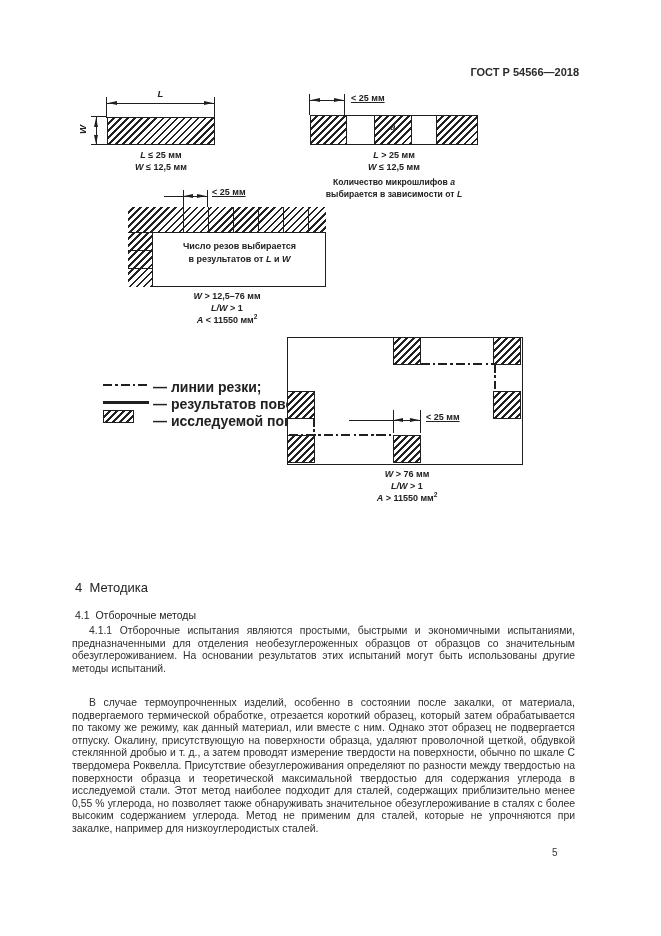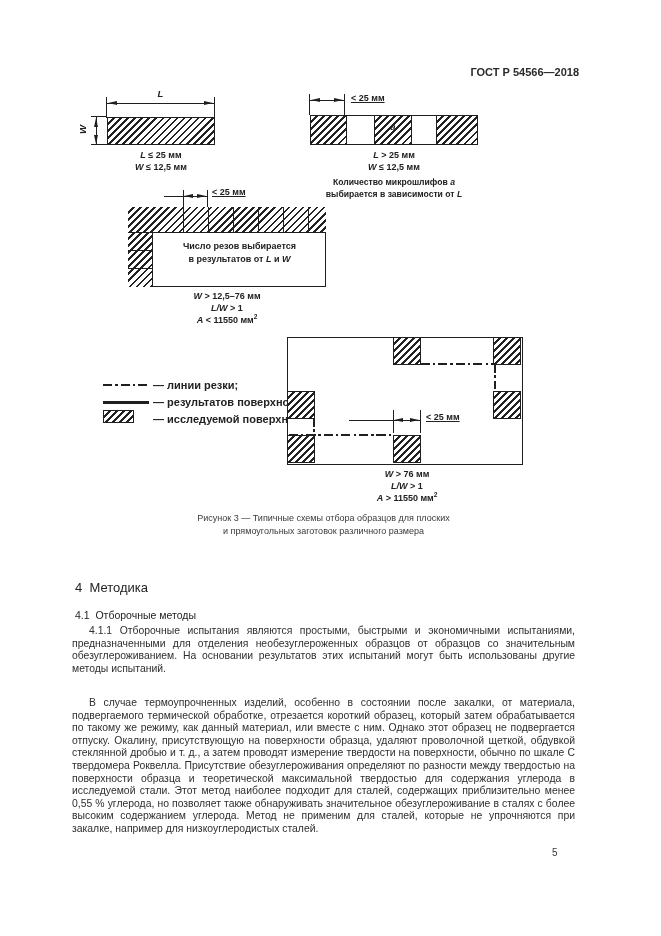--- a/index.html
+++ b/index.html
@@ -28,21 +28,21 @@
   .dimtxt{position:absolute;font-weight:bold;font-size:9px;color:#222;text-decoration:underline;white-space:nowrap}
   .dimvar{position:absolute;font-weight:bold;font-style:italic;font-size:9.5px;color:#222;text-align:center}
   .rot{transform:rotate(-90deg)}
   sup{font-size:6.5px;vertical-align:super;line-height:0}
   .cap{position:absolute;left:72px;width:503px;text-align:center;font-size:9px;color:#3a3a3a}
   .hd{position:absolute;font-weight:normal;color:#232323;white-space:pre}
   .body-p{position:absolute;left:72px;width:503px;font-size:10.4px;line-height:12.6px;
           color:#2e2e2e;text-align:justify;text-indent:17px}
   .docnum{position:absolute;top:66px;right:82px;font-weight:bold;font-size:11px;color:#2a2a2a}
   .pagenum{position:absolute;left:552px;top:847px;font-size:10px;color:#3a3a3a}
-  .legtxt{position:absolute;font-size:11px;font-weight:600;color:#222;white-space:nowrap}
+  .legtxt{position:absolute;font-size:14px;font-weight:600;color:#222;white-space:nowrap}
 </style>
 </head>
 <body>
 
 <div class="page">
 
   <div class="docnum">ГОСТ Р 54566—2018</div>
 
   <div>
     <div class="hl" style="left:107px;top:103px;width:107px"></div>
@@ -130,22 +130,20 @@
     <div class="vl" style="left:420px;top:410px;height:23px"></div>
     <div class="hl" style="left:349px;top:420px;width:71px"></div>
     <div class="ar ar-l" style="left:394px;top:418px"></div>
     <div class="ar ar-r" style="left:410px;top:418px"></div>
     <div class="dimtxt" style="left:426px;top:412px">&lt; 25 мм</div>
     <div class="lbl" style="left:322px;top:469px;width:170px"><i>W</i><span> &gt; 76 мм</span></div>
     <div class="lbl" style="left:322px;top:481px;width:170px"><i>L/W</i><span> &gt; 1</span></div>
     <div class="lbl" style="left:322px;top:493px;width:170px"><i>A</i><span> &gt; 11550 мм</span><sup>2</sup></div>
   </div>
 
-  <div class="cap" style="top:513px">Рисунок 3 — Типичные схемы отбора образцов для плоских</div>
-  <div class="cap" style="top:526px">и прямоугольных заготовок различного размера</div>
 
   <div class="hd" style="left:75px;top:580px;font-size:13px">4  Методика</div>
   <div class="hd" style="left:75px;top:609px;font-size:10.5px">4.1  Отборочные методы</div>
   <div class="body-p" style="top:625px">4.1.1 Отборочные испытания являются простыми, быстрыми и экономичными испытаниями, предназначенными для отделения необезуглероженных образцов от образцов со значительным обезуглероживанием. На основании результатов этих испытаний могут быть использованы другие методы испытаний.</div>
   <div class="body-p" style="top:697px">В случае термоупрочненных изделий, особенно в состоянии после закалки, от материала, подвергаемого термической обработке, отрезается короткий образец, который затем обрабатывается по такому же режиму, как данный материал, или вместе с ним. Однако этот образец не подвергается отпуску. Окалину, присутствующую на поверхности образца, удаляют проволочной щеткой, обдувкой стеклянной дробью и т. д., а затем проводят измерение твердости на поверхности, обычно по шкале С твердомера Роквелла. Присутствие обезуглероживания определяют по разности между твердостью на поверхности образца и теоретической максимальной твердостью для содержания углерода в исследуемой стали. Этот метод наиболее подходит для сталей, содержащих приблизительно менее 0,55 % углерода, но позволяет также обнаруживать значительное обезуглероживание в сталях с более высоким содержанием углерода. Метод не применим для сталей, которые не упрочняются при закалке, например для низкоуглеродистых сталей.</div>
 
   <div class="pagenum">5</div>
 </div>
 
 </body></html>

